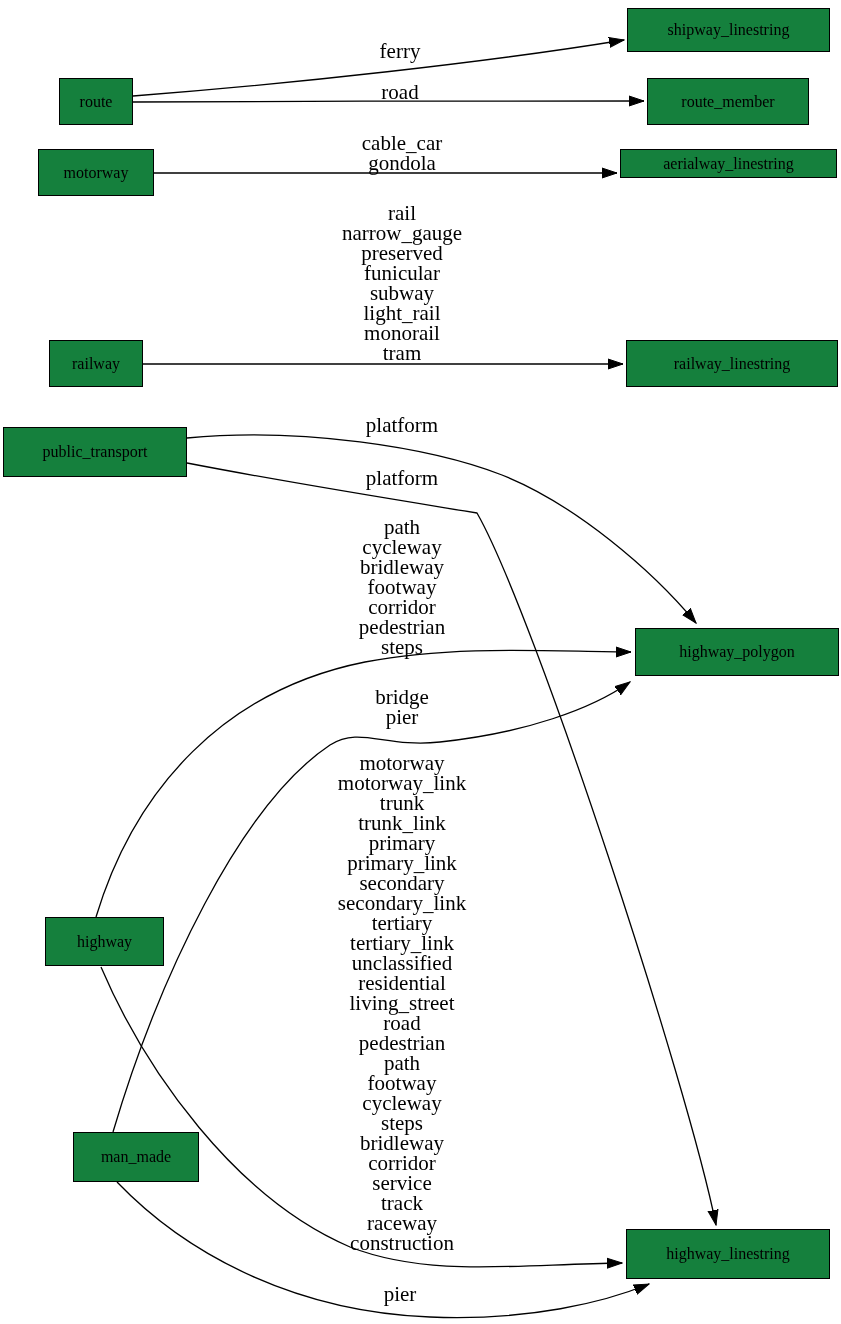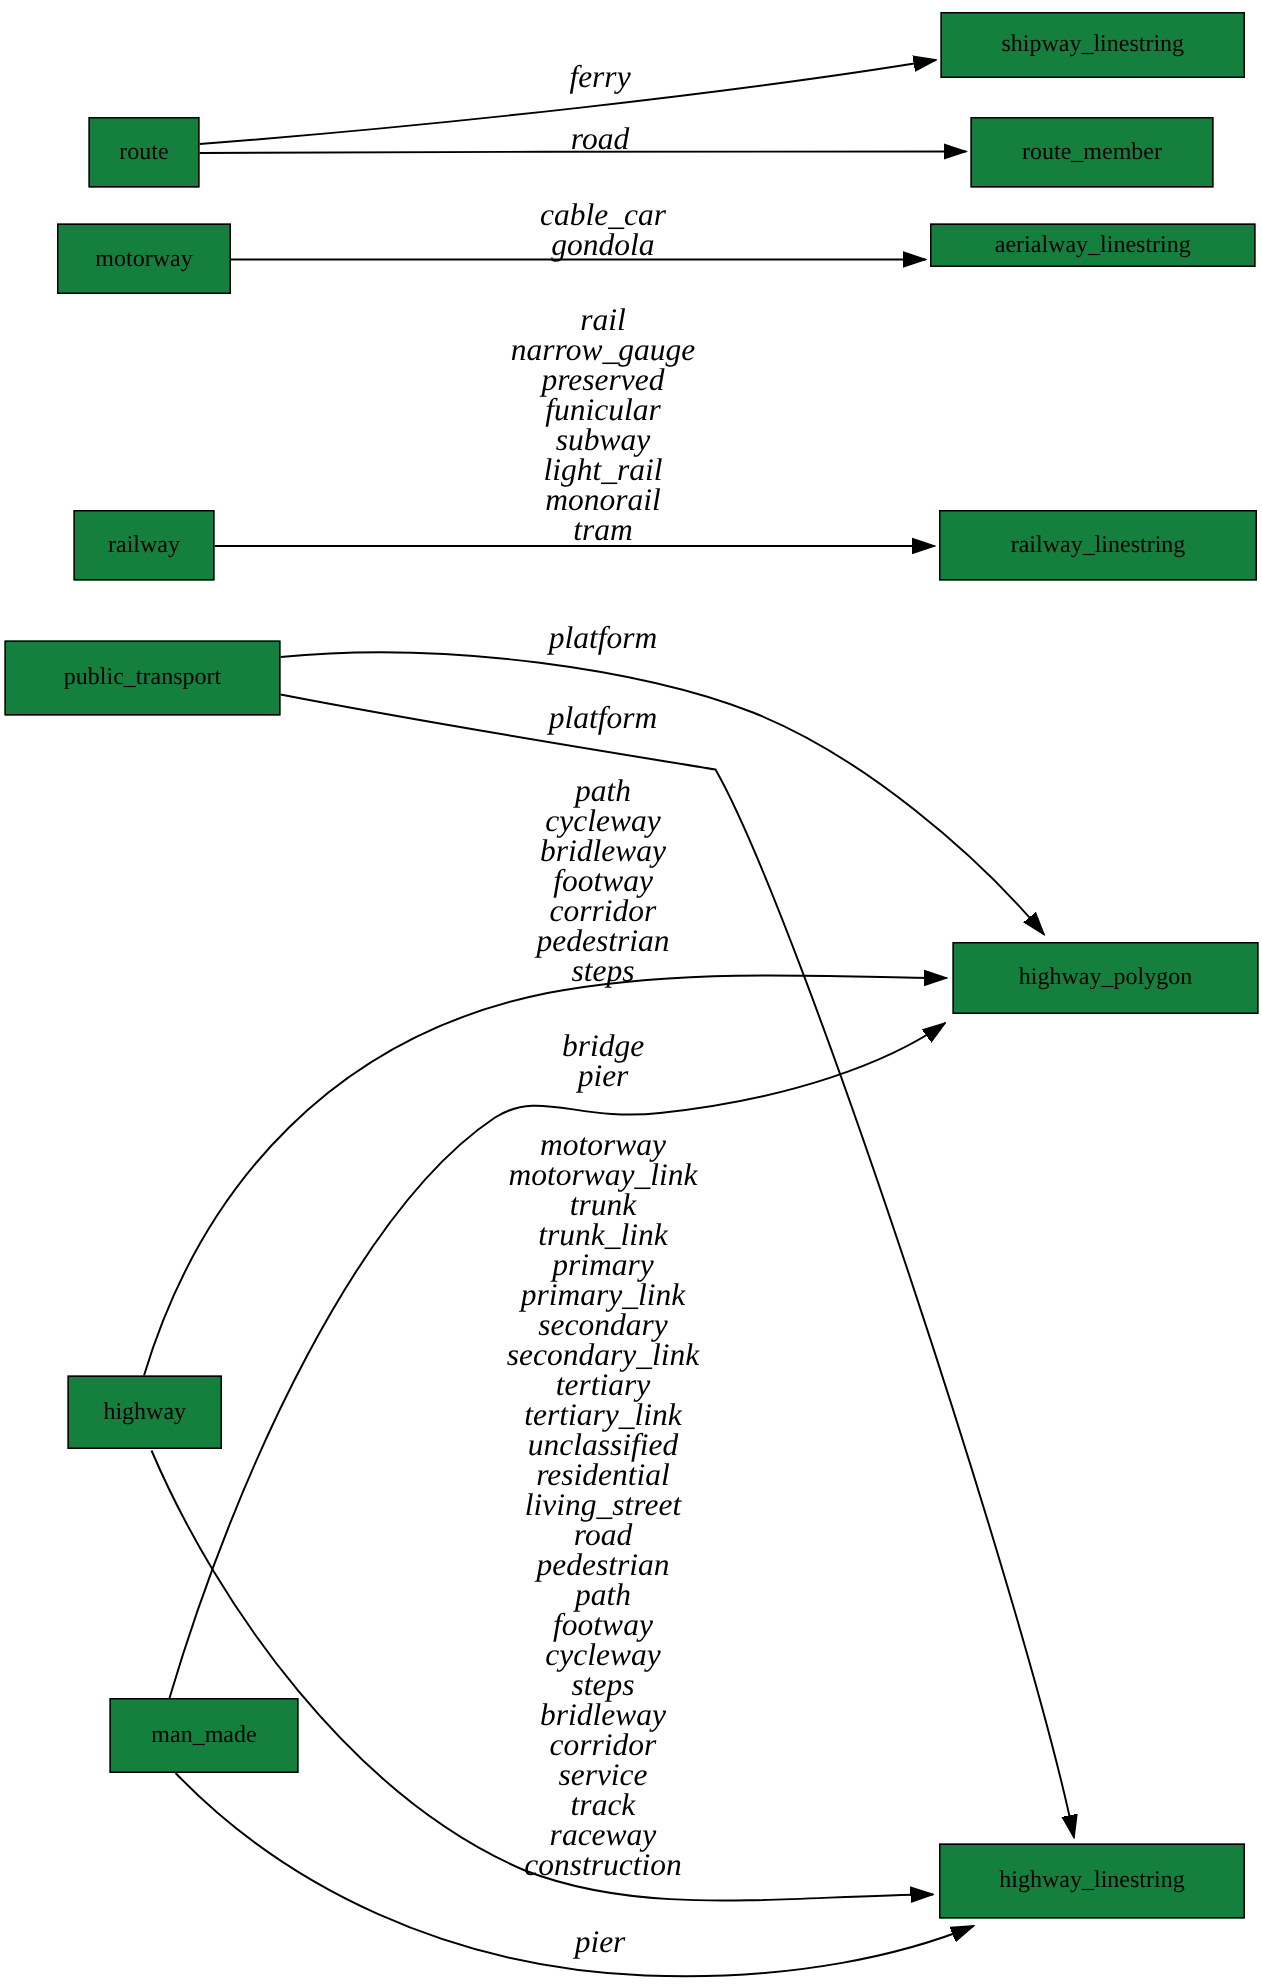--- a/index.html
+++ b/index.html
@@ -21,21 +21,20 @@
     font-size:16px;
     white-space:nowrap;
   }
   .edge-label{
     position:absolute;
     transform:translateX(-50%);
     text-align:center;
     font-size:21px;
     line-height:20px;
     white-space:pre-line;
-    font-style:italic;
   }
 </style>
 </head>
 <body>
 
 <div id="canvas">
   <svg id="edge-layer" width="841" height="1324" viewBox="0 0 841 1324" xmlns="http://www.w3.org/2000/svg">
     <defs>
       <marker id="arrowhead" markerUnits="userSpaceOnUse" markerWidth="16" markerHeight="12" viewBox="0 0 16 12" refX="15" refY="6" orient="auto">
         <path d="M0,1 L15,6 L0,11 Z" fill="#000" stroke="#000"></path>
@@ -75,21 +74,21 @@
       </div>
       <div class="node" style="left: 626px; top: 340px; width: 212px; height: 47px;">
         <span>railway_linestring</span>
       </div>
       <div class="node" style="left: 3px; top: 427px; width: 184px; height: 50px;">
         <span>public_transport</span>
       </div>
       <div class="node" style="left: 635px; top: 628px; width: 204px; height: 48px;">
         <span>highway_polygon</span>
       </div>
-      <div class="node" style="left: 45px; top: 917px; width: 103px; height: 49px;">
+      <div class="node" style="left: 45px; top: 917px; width: 119px; height: 49px;">
         <span>highway</span>
       </div>
       <div class="node" style="left: 33px; top: 1132px; width: 126px; height: 50px; margin-left: 40px;">
         <span>man_made</span>
       </div>
       <div class="node" style="left: 626px; top: 1229px; width: 204px; height: 50px;">
         <span>highway_linestring</span>
       </div>
     </div>
   <div id="edge-labels">

